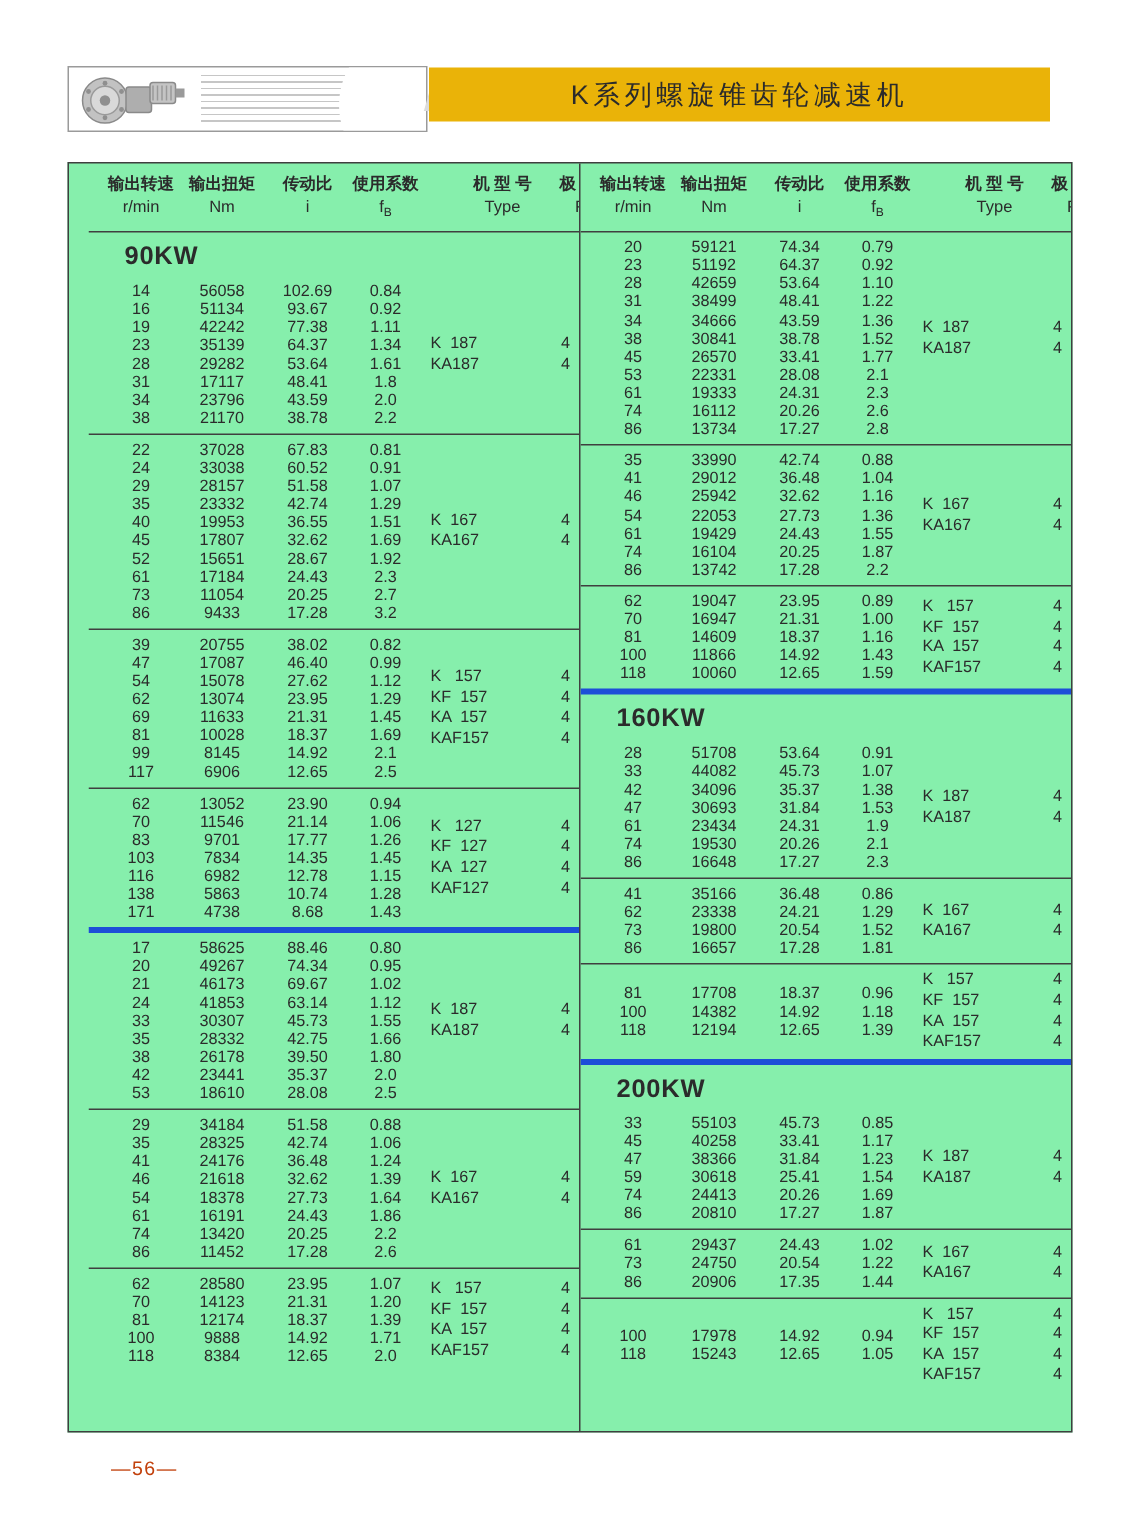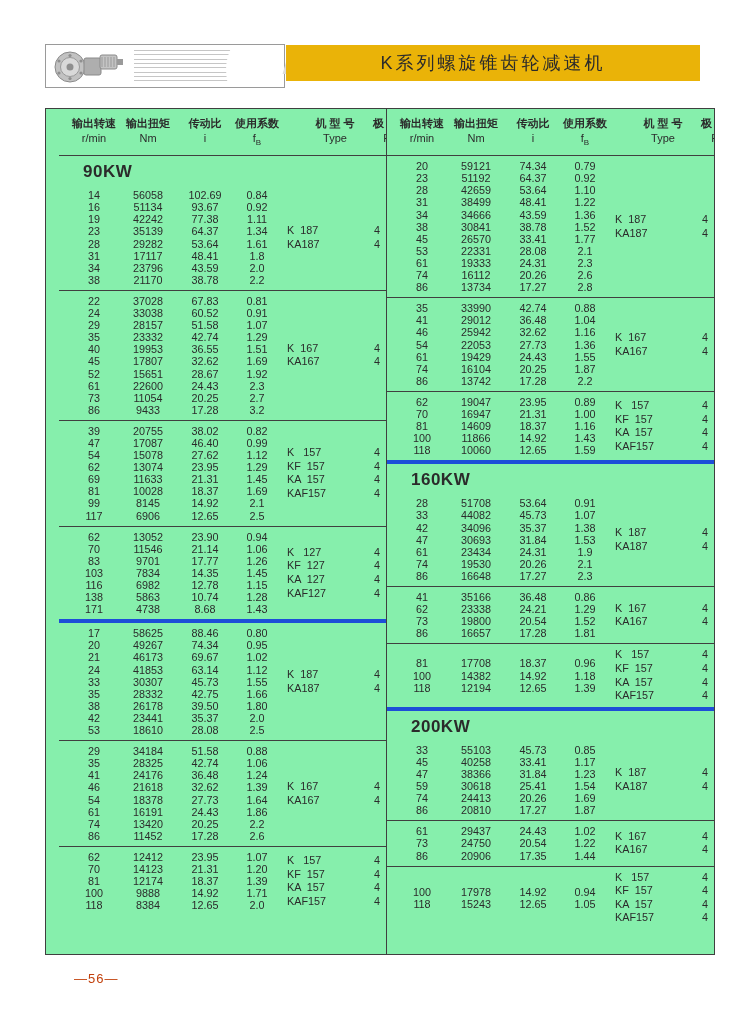--- a/index.html
+++ b/index.html
@@ -226,21 +226,21 @@
                 <span class="dcell">1.69</span>
               </div>
               <div class="drow">
                 <span class="dcell">52</span>
                 <span class="dcell">15651</span>
                 <span class="dcell">28.67</span>
                 <span class="dcell">1.92</span>
               </div>
               <div class="drow">
                 <span class="dcell">61</span>
-                <span class="dcell">22600</span>
+                <span class="dcell">17184</span>
                 <span class="dcell">24.43</span>
                 <span class="dcell">2.3</span>
               </div>
               <div class="drow">
                 <span class="dcell">73</span>
                 <span class="dcell">11054</span>
                 <span class="dcell">20.25</span>
                 <span class="dcell">2.7</span>
               </div>
               <div class="drow">
@@ -524,21 +524,21 @@
               <div class="trow">
                 <span class="tmodel">KA167</span>
                 <span class="tpoles">4</span>
               </div>
             </div>
           </div>
           <div class="block">
             <div class="rows">
               <div class="drow">
                 <span class="dcell">62</span>
-                <span class="dcell">12412</span>
+                <span class="dcell">28580</span>
                 <span class="dcell">23.95</span>
                 <span class="dcell">1.07</span>
               </div>
               <div class="drow">
                 <span class="dcell">70</span>
                 <span class="dcell">14123</span>
                 <span class="dcell">21.31</span>
                 <span class="dcell">1.20</span>
               </div>
               <div class="drow">

